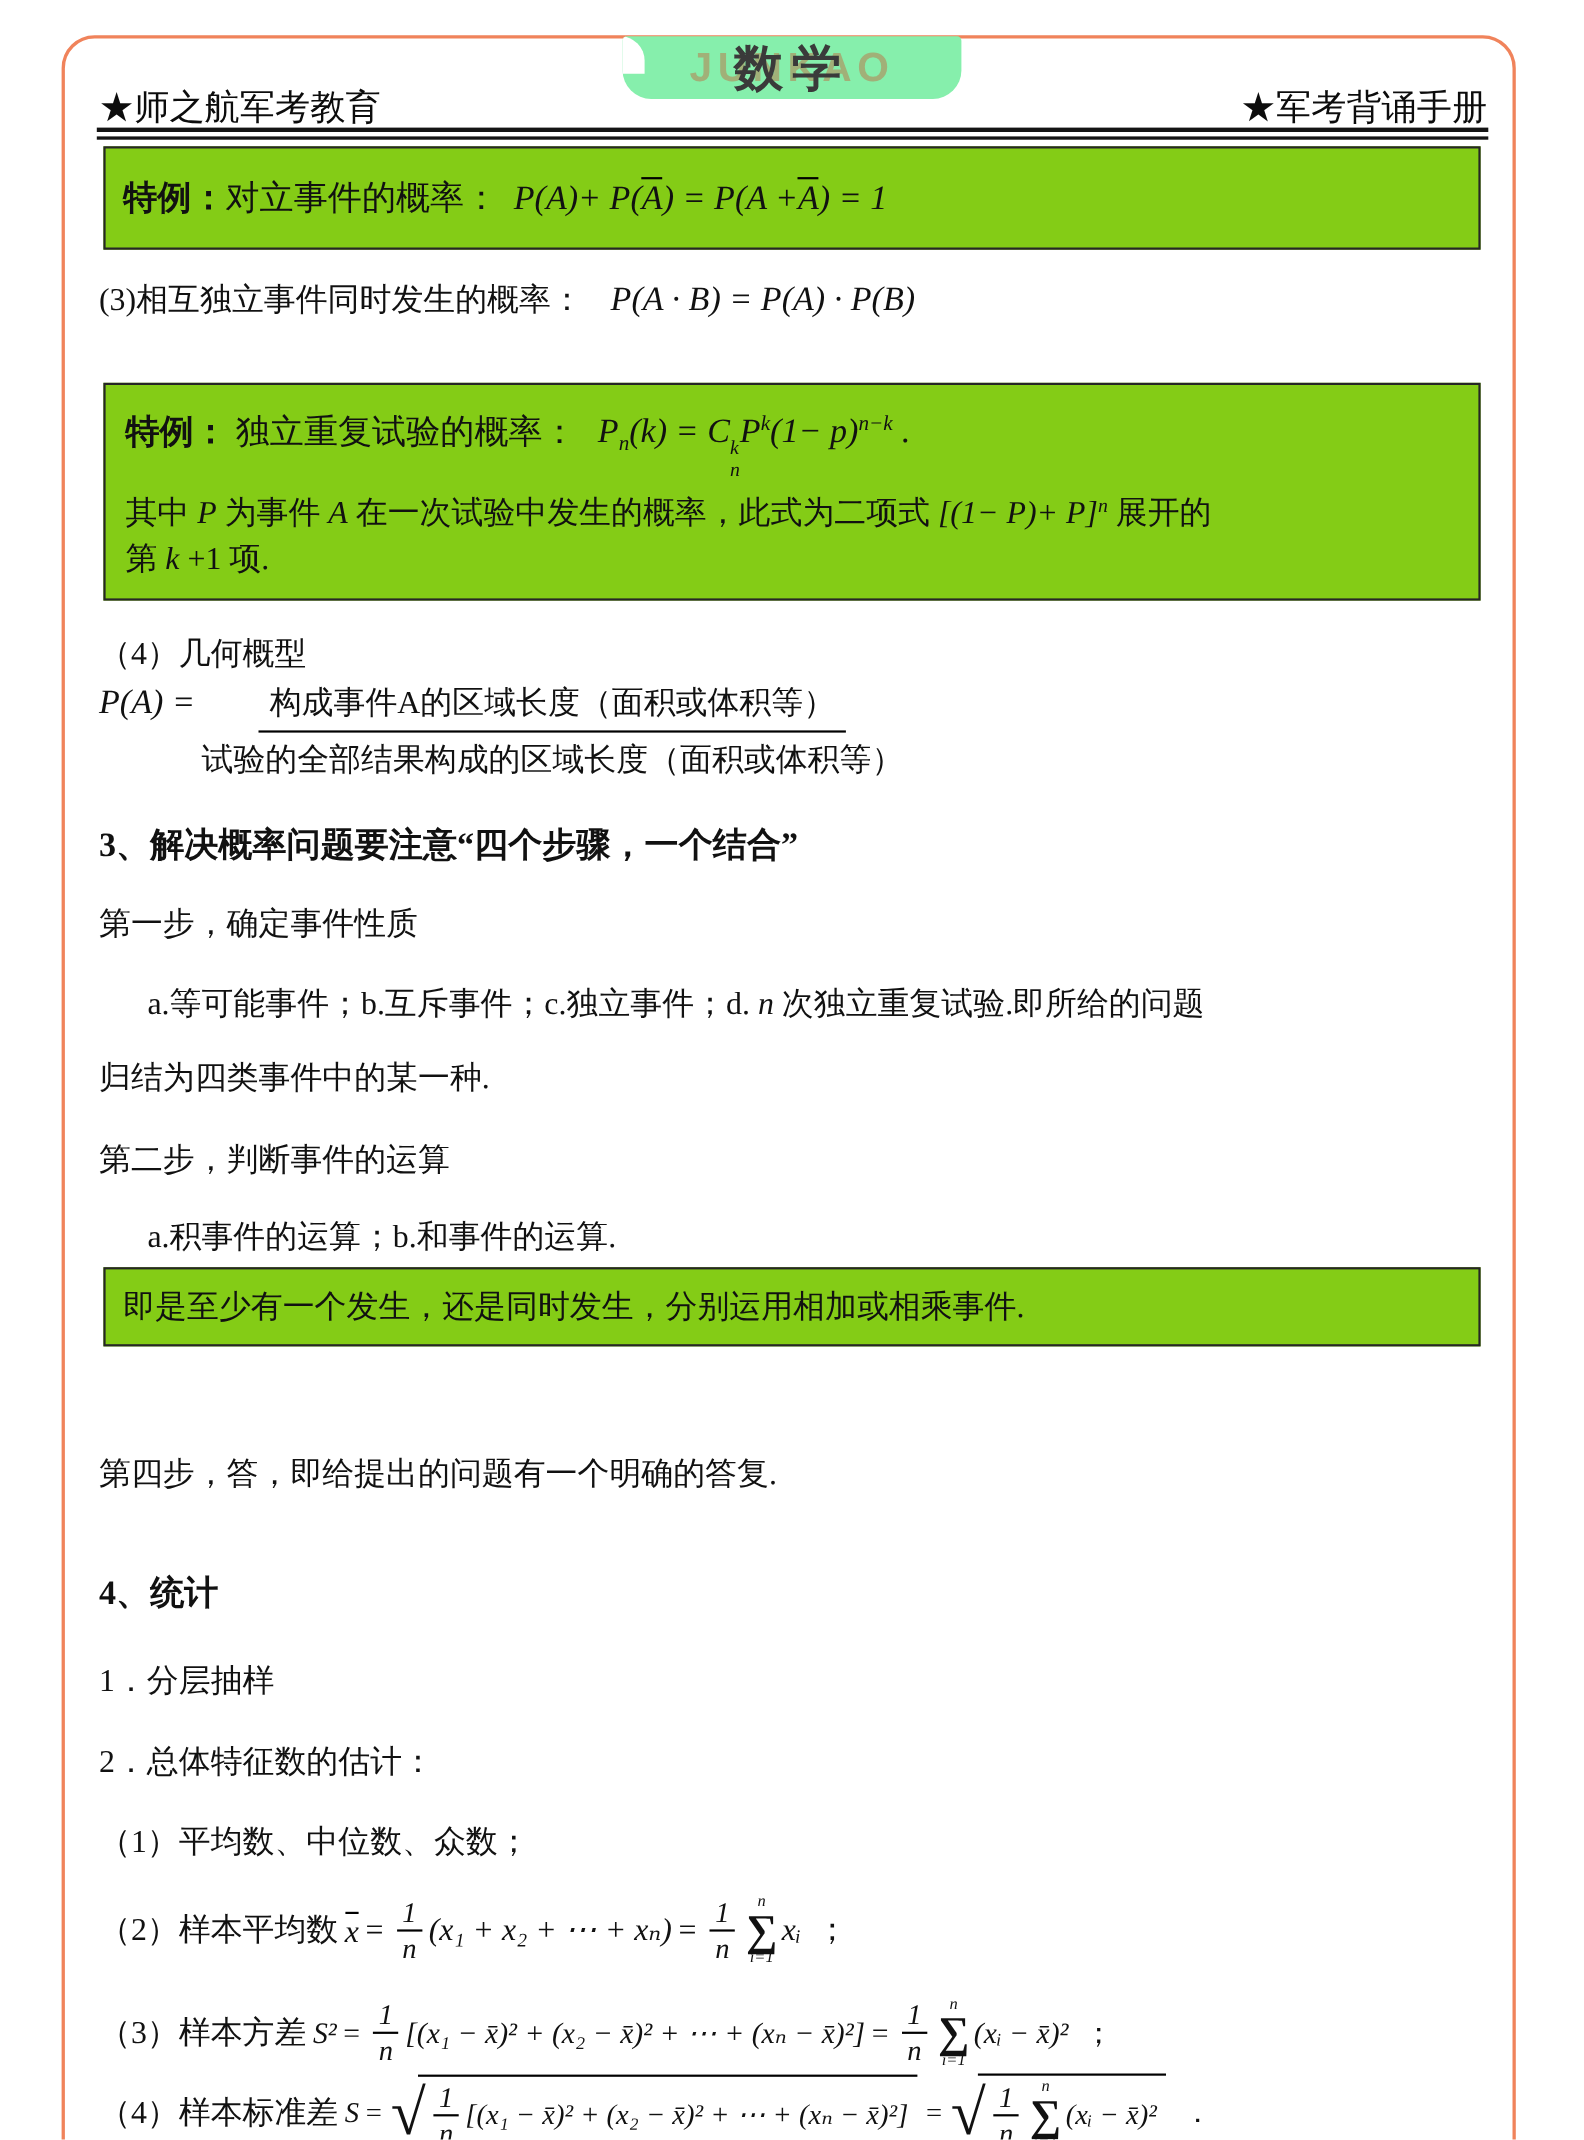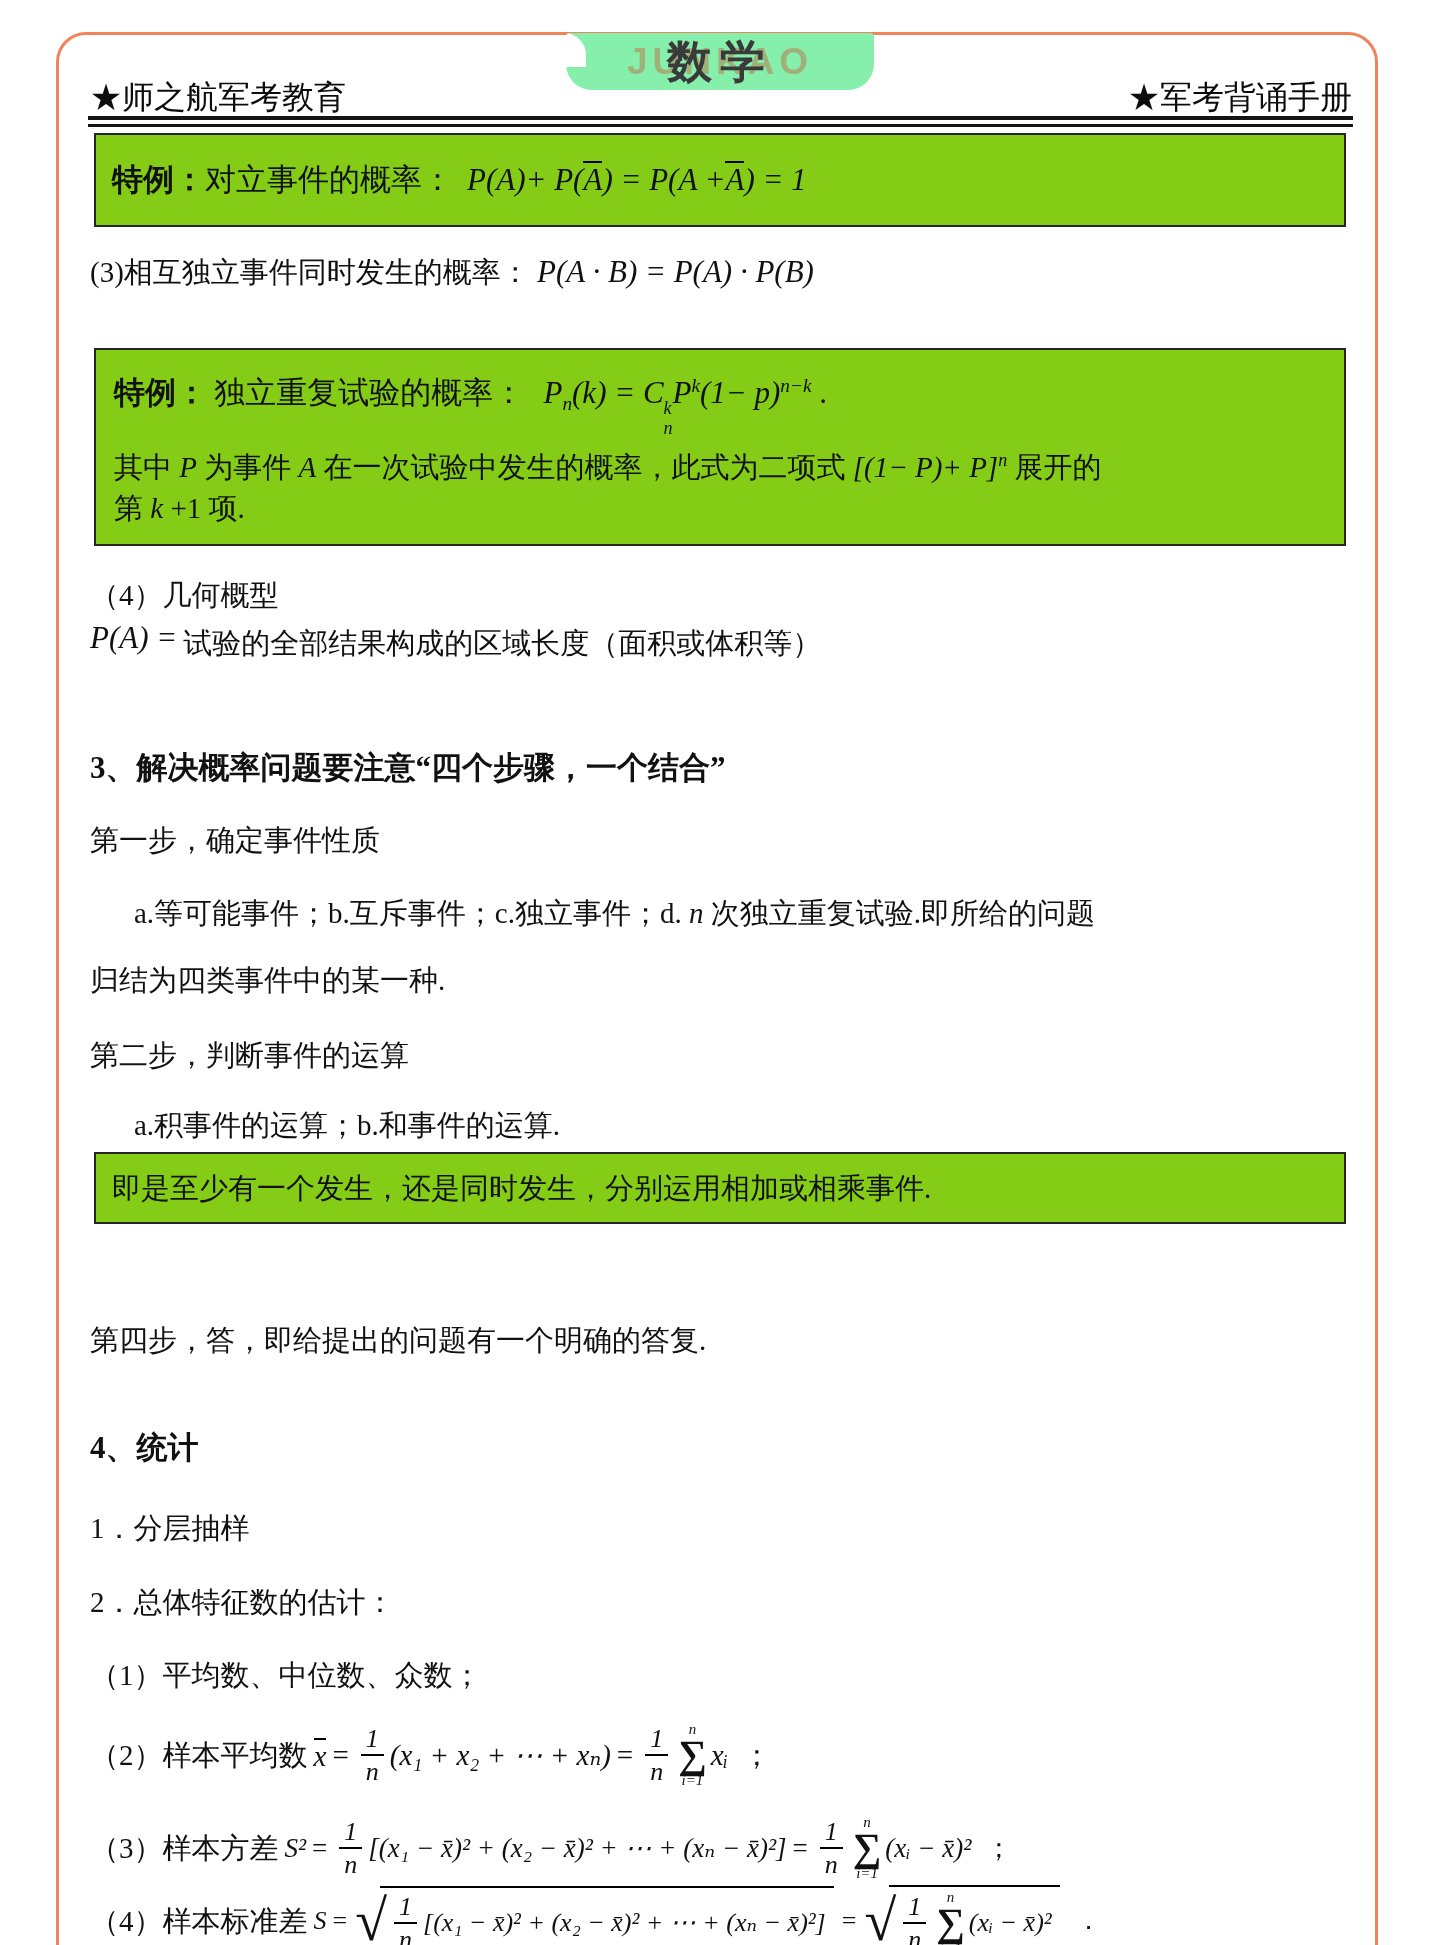--- a/index.html
+++ b/index.html
@@ -101,21 +101,21 @@
 <div class="content">
 
   <div class="blk graybox fxl" style="top:133px;height:94px;">
     <span class="bold">特例：</span>
     <span>对立事件的概率：</span>
     <span class="math" style="margin-left:14px;"><span>P(A)+ P(</span><span class="bar">A</span><span>) = P(A +</span><span class="bar">A</span><span>) = 1</span></span>
   </div>
 
   <div class="blk" style="top:252px;">
     <span>(3)相互独立事件同时发生的概率：</span>
-    <span class="math fxl" style="margin-left:0;">P(A · B) = P(A) · P(B)</span>
+    <span class="math fxl" style="margin-left:18px;">P(A · B) = P(A) · P(B)</span>
   </div>
 
   <div class="blk graybox" style="top:348px;height:198px;flex-direction:column;align-items:flex-start;justify-content:space-between;padding:16px 18px;text-align:right;">
     <div>
       <span class="bold fxl">特例：</span>
       <span class="fxl">独立重复试验的概率：</span>
       <span class="math fxl" style="margin-left:12px;"><span>P</span><sub>n</sub><span>(k) = </span><span>C</span><span class="scripts">
             <span>k</span>
             <span>n</span>
           </span><span>P</span><sup>k</sup><span>(1− p)</span><sup>n−k</sup><span class="up"> .</span></span>
@@ -126,20 +126,21 @@
     <div>
       <span>第 </span><span class="math">k</span><span> +1 项.</span>
     </div>
   </div>
 
   <div class="blk" style="top:575px;">（4）几何概型</div>
 
   <div class="blk" style="top:618px;display:flex;align-items:flex-start;">
     <span class="math fxl">P(A) =</span>
     <span class="bigfrac">
+      <span class="num">构成事件A的区域长度（面积或体积等）</span>
       <span class="den">试验的全部结果构成的区域长度（面积或体积等）</span>
     </span>
   </div>
 
   <div class="blk bold" style="top:748px;font-size:31px;">3、解决概率问题要注意“四个步骤，一个结合”</div>
   <div class="blk" style="top:820px;">第一步，确定事件性质</div>
   <div class="blk indent" style="top:893px;">
     <span>a.等可能事件；b.互斥事件；c.独立事件；d. </span><span class="math">n</span><span> 次独立重复试验.即所给的问题</span>
   </div>
   <div class="blk" style="top:960px;">归结为四类事件中的某一种.</div>

